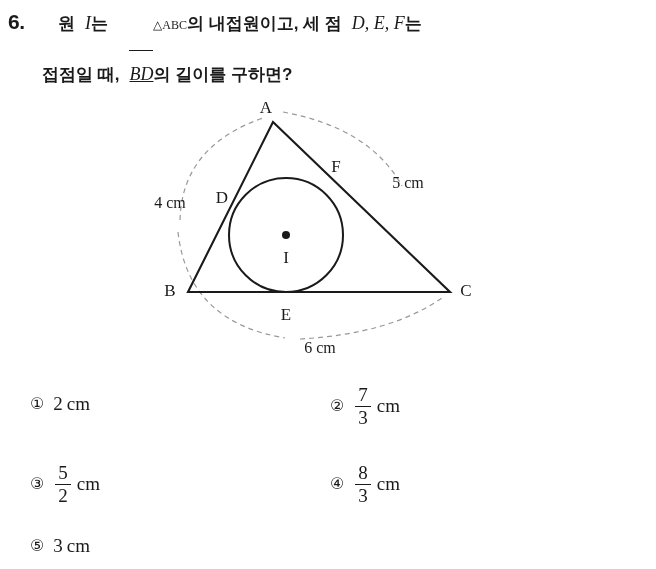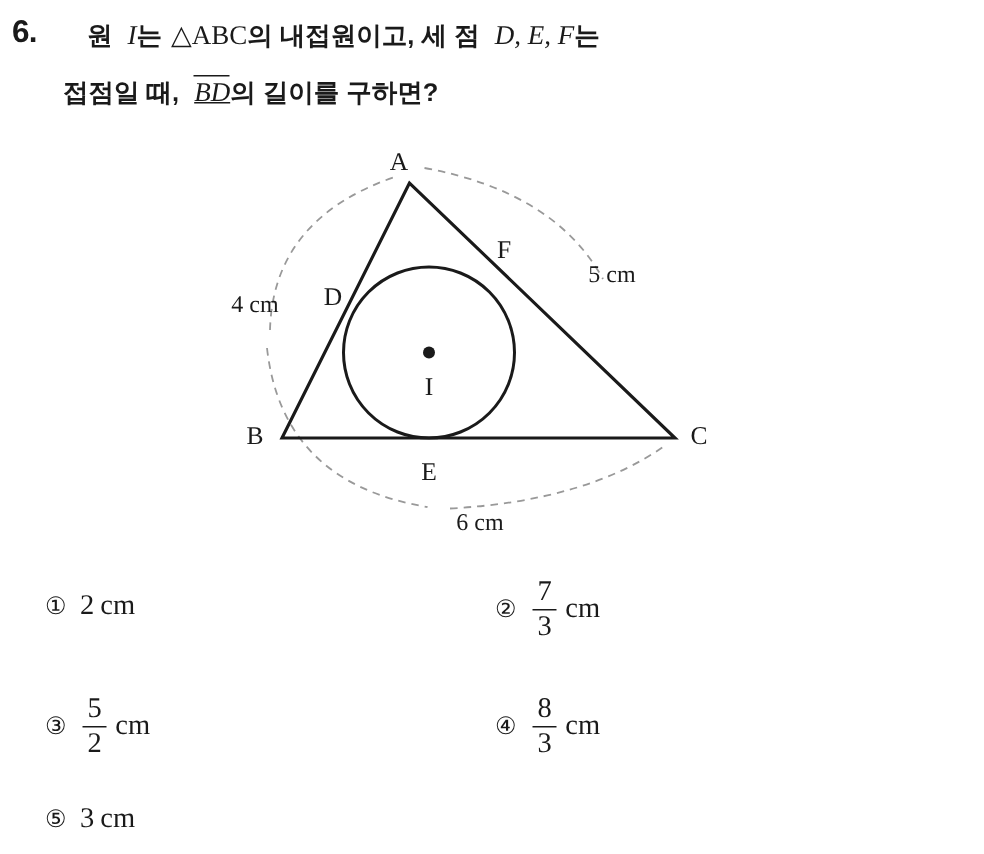--- a/index.html
+++ b/index.html
@@ -57,25 +57,26 @@
   .mathit {
     font-family: "Liberation Serif", serif;
     font-style: italic;
     font-weight: normal;
     font-size: 18px;
   }
   .mathup {
     font-family: "Liberation Serif", serif;
     font-style: normal;
     font-weight: normal;
-    font-size: 18px;
+    font-size: 12px;
+    margin-left: 39px;
   }
   .overline {
     border-top: 1.5px solid #1a1a1a;
-    padding-top: 1px;
+    padding-top: 14px;
     display: inline-block;
     line-height: 1.05;
     text-decoration: underline;
   }
   .sp { display: inline-block; width: 6px; }
   .sp2 { display: inline-block; width: 10px; }
 
   
   .figure {
     position: absolute;

